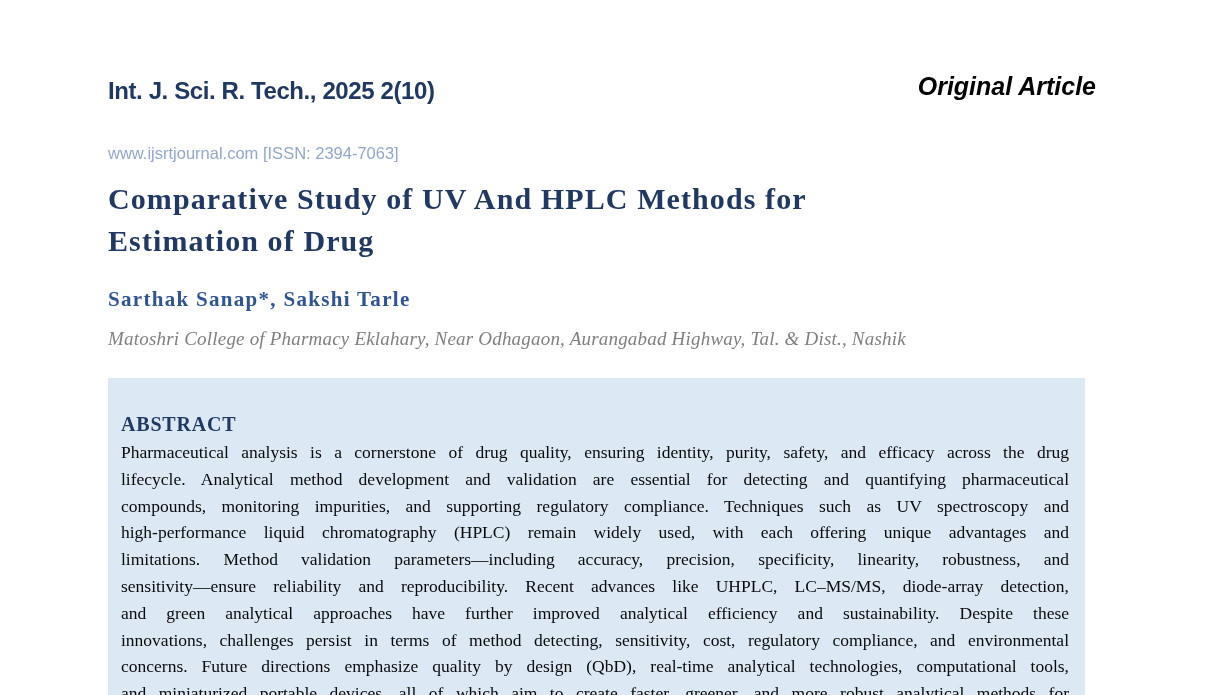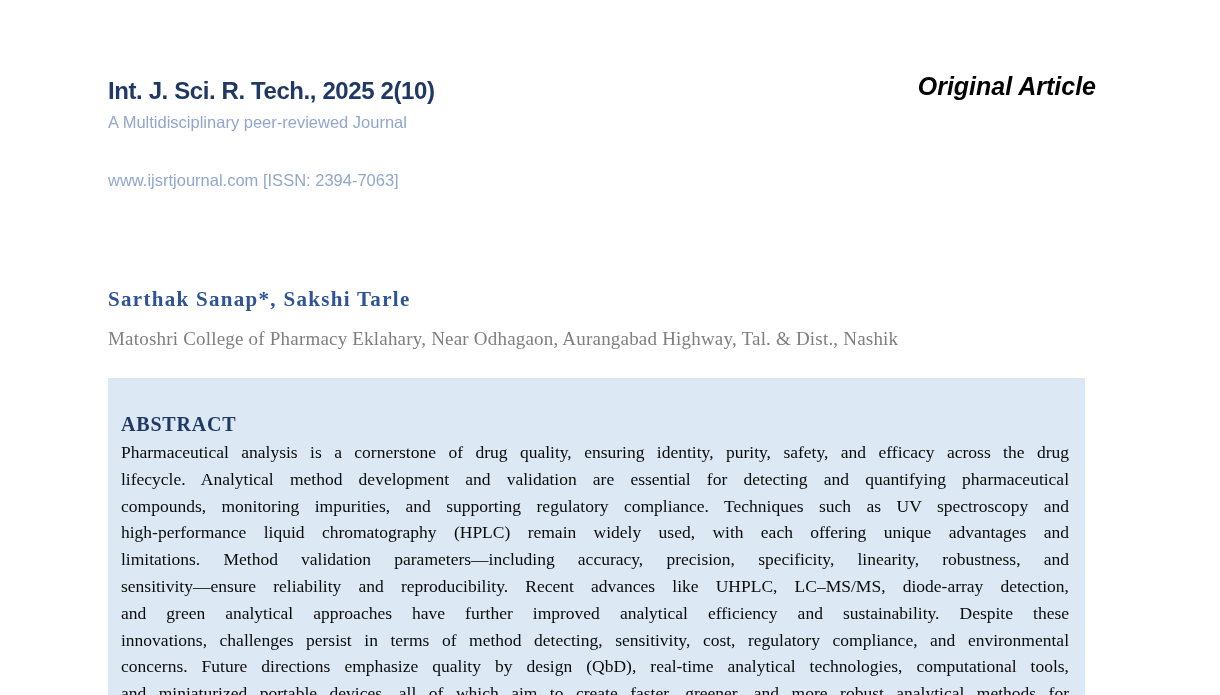--- a/index.html
+++ b/index.html
@@ -77,20 +77,21 @@
     color: #2F5496;
     white-space: nowrap;
   }
 
   
   .article-affiliation {
     position: absolute;
     left: 108px;
     top: 326px;
     font-family: "Liberation Serif", serif;
+    font-style: italic;
     font-size: 19px;
     line-height: 26px;
     letter-spacing: 0.2px;
     color: #7F7F7F;
     white-space: nowrap;
   }
 
   
   .abstract-box {
     position: absolute;
@@ -121,26 +122,29 @@
   }
   .abs-line:last-child { text-align-last: left; }
 </style>
 </head>
 <body>
 
 <div class="page">
 
   <div class="journal-header">
     <div class="journal-name">Int. J. Sci. R. Tech., 2025 2(10)</div>
-    <div class="journal-tagline">A Multidisciplinary peer-reviewed Journal</div>
     <div class="journal-site">www.ijsrtjournal.com [ISSN: 2394-7063]</div>
   </div>
 
   <div class="article-type">Original Article</div>
 
+  <h1 class="article-title">
+    <div>Comparative Study of UV And HPLC Methods for</div>
+    <div>Estimation of Drug</div>
+  </h1>
 
   <div class="article-authors">Sarthak Sanap*, Sakshi Tarle</div>
 
   <div class="article-affiliation">Matoshri College of Pharmacy Eklahary, Near Odhagaon, Aurangabad Highway, Tal. &amp; Dist., Nashik</div>
 
   <div class="abstract-box">
     <div class="abstract-heading">ABSTRACT</div>
     <div class="abstract-body">
 
     <div class="abs-line">Pharmaceutical analysis is a cornerstone of drug quality, ensuring identity, purity, safety, and efficacy across the drug</div>

